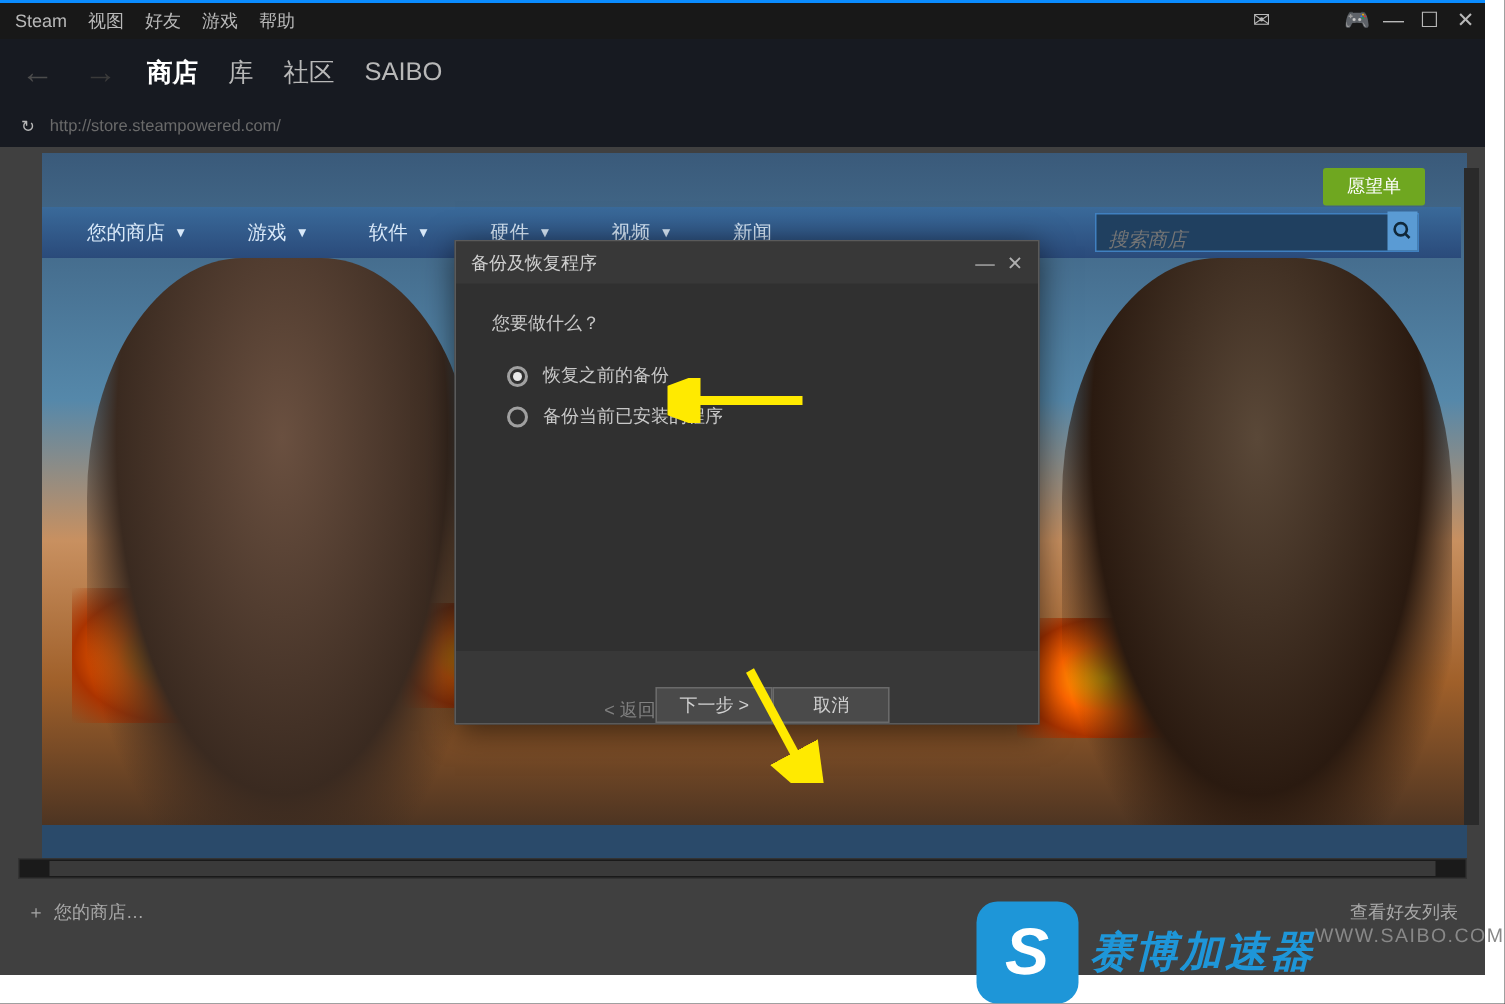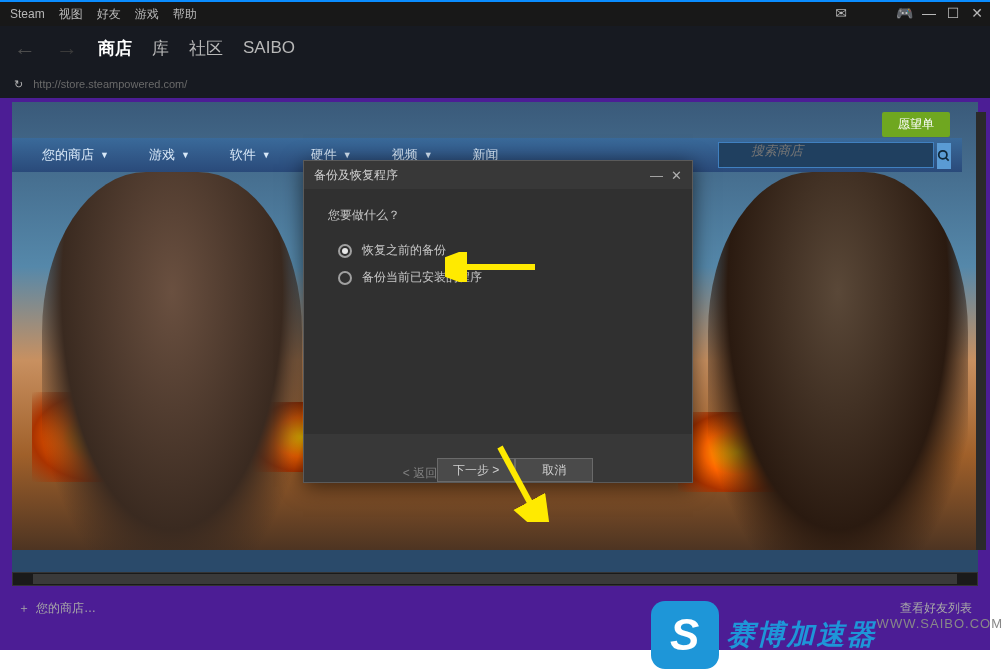--- a/index.html
+++ b/index.html
@@ -9,21 +9,21 @@
       width: 1003px;
       height: 669px;
       overflow: hidden;
       position: relative;
     }
     .steam-window {
       position: absolute;
       top: 0; left: 0;
       width: 990px;
       height: 650px;
-      background: #4c1d95;
+      background: #404040;
       border-top: 2px solid #0a8cff;
     }
     .menubar {
       height: 24px;
       display: flex;
       align-items: center;
       padding-left: 10px;
       gap: 14px;
       font-size: 12px;
       color: #b8b8b8;
@@ -56,21 +56,21 @@
       display: flex;
       align-items: center;
       padding: 0 14px;
       gap: 10px;
       font-size: 11px;
       color: #6a6a6a;
       background: #171a21;
     }
     .reload-icon { cursor: pointer; color: #b8b8b8; }
     .store-area {
-      margin: 4px 12px 0 12px;
+      margin: 4px 12px 0 28px;
       height: 470px;
       position: relative;
       background: linear-gradient(#1b2838, #1b2838);
       overflow: hidden;
     }
     .store-bg {
       position: absolute;
       inset: 0;
       background: linear-gradient(to bottom, #3a5a7a 0%, #5588aa 35%, #c89060 55%, #a0602a 75%, #3a2a20 100%);
     }
@@ -98,47 +98,46 @@
       right: 28px; top: 10px;
       background: #6fa720;
       color: #fff;
       font-size: 12px;
       padding: 4px 16px;
       border-radius: 2px;
       cursor: pointer;
     }
     .store-nav {
       position: absolute;
-      left: 0; right: 16px; top: 36px;
+      left: 0; right: 4px; top: 36px;
       height: 34px;
       background: linear-gradient(to bottom, #3a6a9a, #2a4a7a);
       display: flex;
       align-items: center;
       padding: 0 10px;
     }
     .store-nav-item {
       color: #d8e8f8;
       font-size: 13px;
       padding: 0 20px;
       cursor: pointer;
       display: flex;
       align-items: center;
       gap: 6px;
     }
     .dropdown-arrow { font-size: 9px; }
     .search-box {
       position: absolute;
       right: 28px;
       display: flex;
-      align-items: flex-start;
+      align-items: flex-end;
       background: #204060;
       border: 1px solid #4080c0;
       height: 26px;
       width: 216px;
-      padding-left: 24px;
     }
     .search-input {
       flex: 1;
       background: transparent;
       border: none;
       color: #8ab;
       font-style: italic;
       font-size: 13px;
       padding: 0 8px;
       outline: none;

